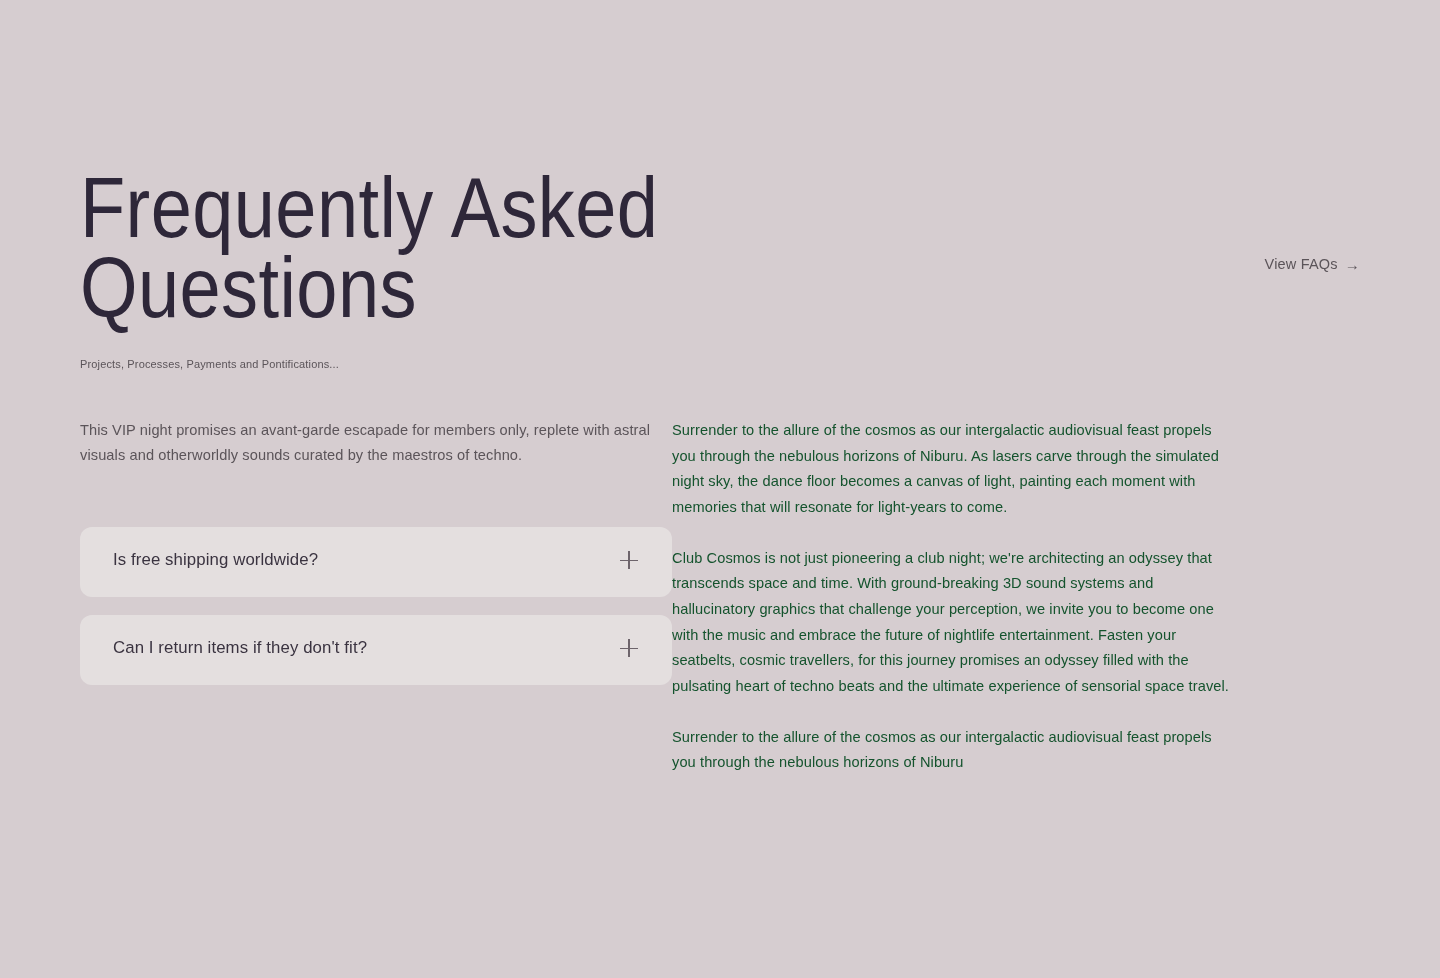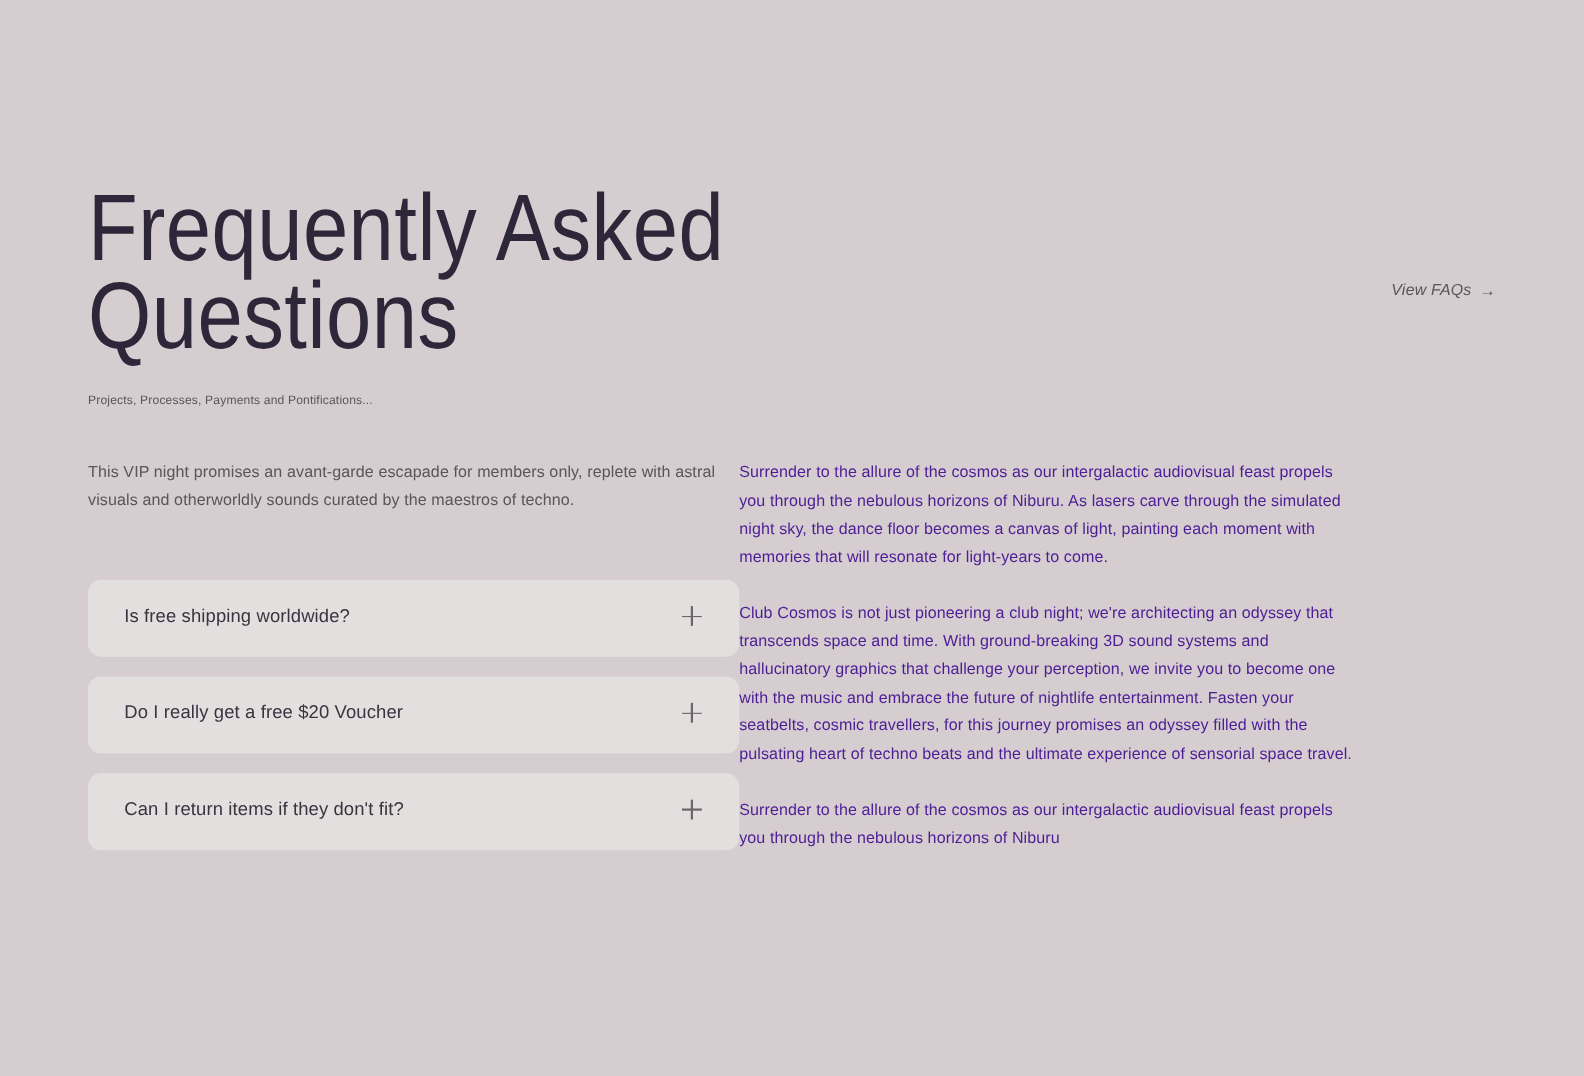--- a/index.html
+++ b/index.html
@@ -58,21 +58,20 @@
     top: 88px;
     font-size: 14.5px;
     letter-spacing: 0.2px;
     color: #5b5459;
     text-decoration: none;
     cursor: pointer;
     display: inline-flex;
     align-items: center;
     gap: 7px;
     white-space: nowrap;
-    font-style: italic;
   }
   .view-faqs-link .arrow-glyph {
     font-size: 15px;
     line-height: 1;
     display: inline-block;
   }
 
   
   .columns {
     position: absolute;
@@ -144,21 +143,21 @@
   }
   .accordion-toggle-icon::after {
     top: 0; bottom: 0; left: 50%;
     width: 1.3px; margin-left: -0.65px;
   }
 
   
   .body-paragraph {
     font-size: 14.6px;
     line-height: 1.76;
-    color: #4c1d95;
+    color: #14532d;
     letter-spacing: 0.1px;
     margin-bottom: 25px;
   }
   .body-paragraph:last-child { margin-bottom: 0; }
 </style>
 </head>
 <body>
 
 <div class="page">
 
@@ -180,26 +179,20 @@
 
       <div class="accordion">
 
         <div class="accordion-item">
           <div class="accordion-header">
             <span class="accordion-question">Is free shipping worldwide?</span>
             <span class="accordion-toggle-icon"></span>
           </div>
         </div>
 
-        <div class="accordion-item">
-          <div class="accordion-header">
-            <span class="accordion-question">Do I really get a free $20 Voucher</span>
-            <span class="accordion-toggle-icon"></span>
-          </div>
-        </div>
 
 
         <div class="accordion-item">
           <div class="accordion-header">
             <span class="accordion-question">Can I return items if they don't fit?</span>
             <span class="accordion-toggle-icon"></span>
           </div>
         </div>
 
       </div>

